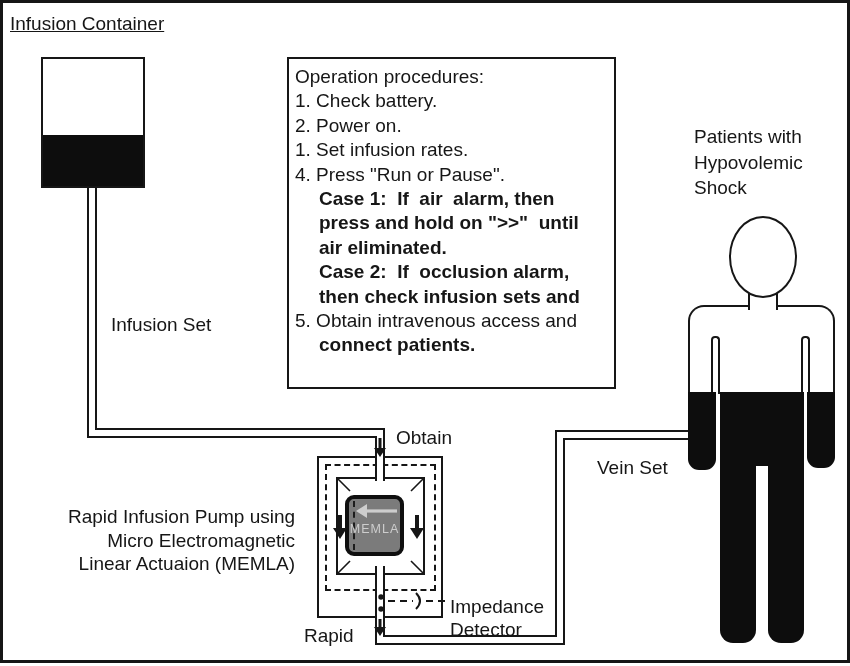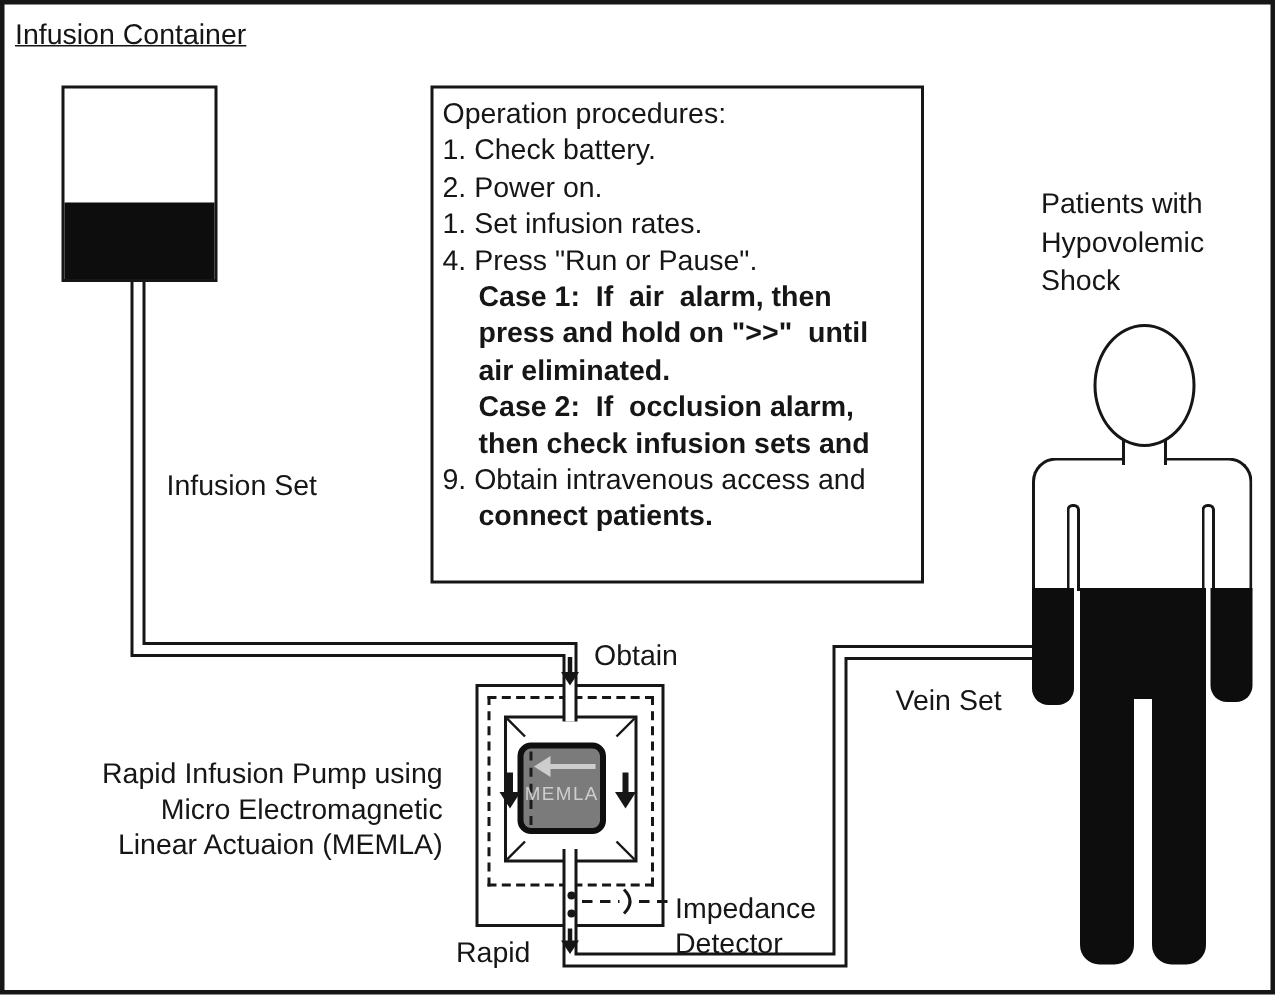--- a/index.html
+++ b/index.html
@@ -72,21 +72,21 @@
     <div class="op-line">Operation procedures:</div>
     <div class="op-line">1. Check battery.</div>
     <div class="op-line">2. Power on.</div>
     <div class="op-line">1. Set infusion rates.</div>
     <div class="op-line">4. Press "Run or Pause".</div>
     <div class="op-line op-indent">Case 1:  If  air  alarm, then</div>
     <div class="op-line op-indent">press and hold on "&gt;&gt;"  until</div>
     <div class="op-line op-indent">air eliminated.</div>
     <div class="op-line op-indent">Case 2:  If  occlusion alarm,</div>
     <div class="op-line op-indent">then check infusion sets and</div>
-    <div class="op-line">9. Obtain intravenous access and</div>
+    <div class="op-line">5. Obtain intravenous access and</div>
     <div class="op-line op-indent">connect patients.</div>
   </div>
 
   <div class="abs" id="pump-solid"></div>
   <div class="abs" id="pump-dashed"></div>
   <div class="abs" id="pump-channel"></div>
   <div class="abs" id="memla-block">
     <div class="abs" id="memla-dash"></div>
     <div class="abs" id="memla-text">MEMLA</div>
   </div>

